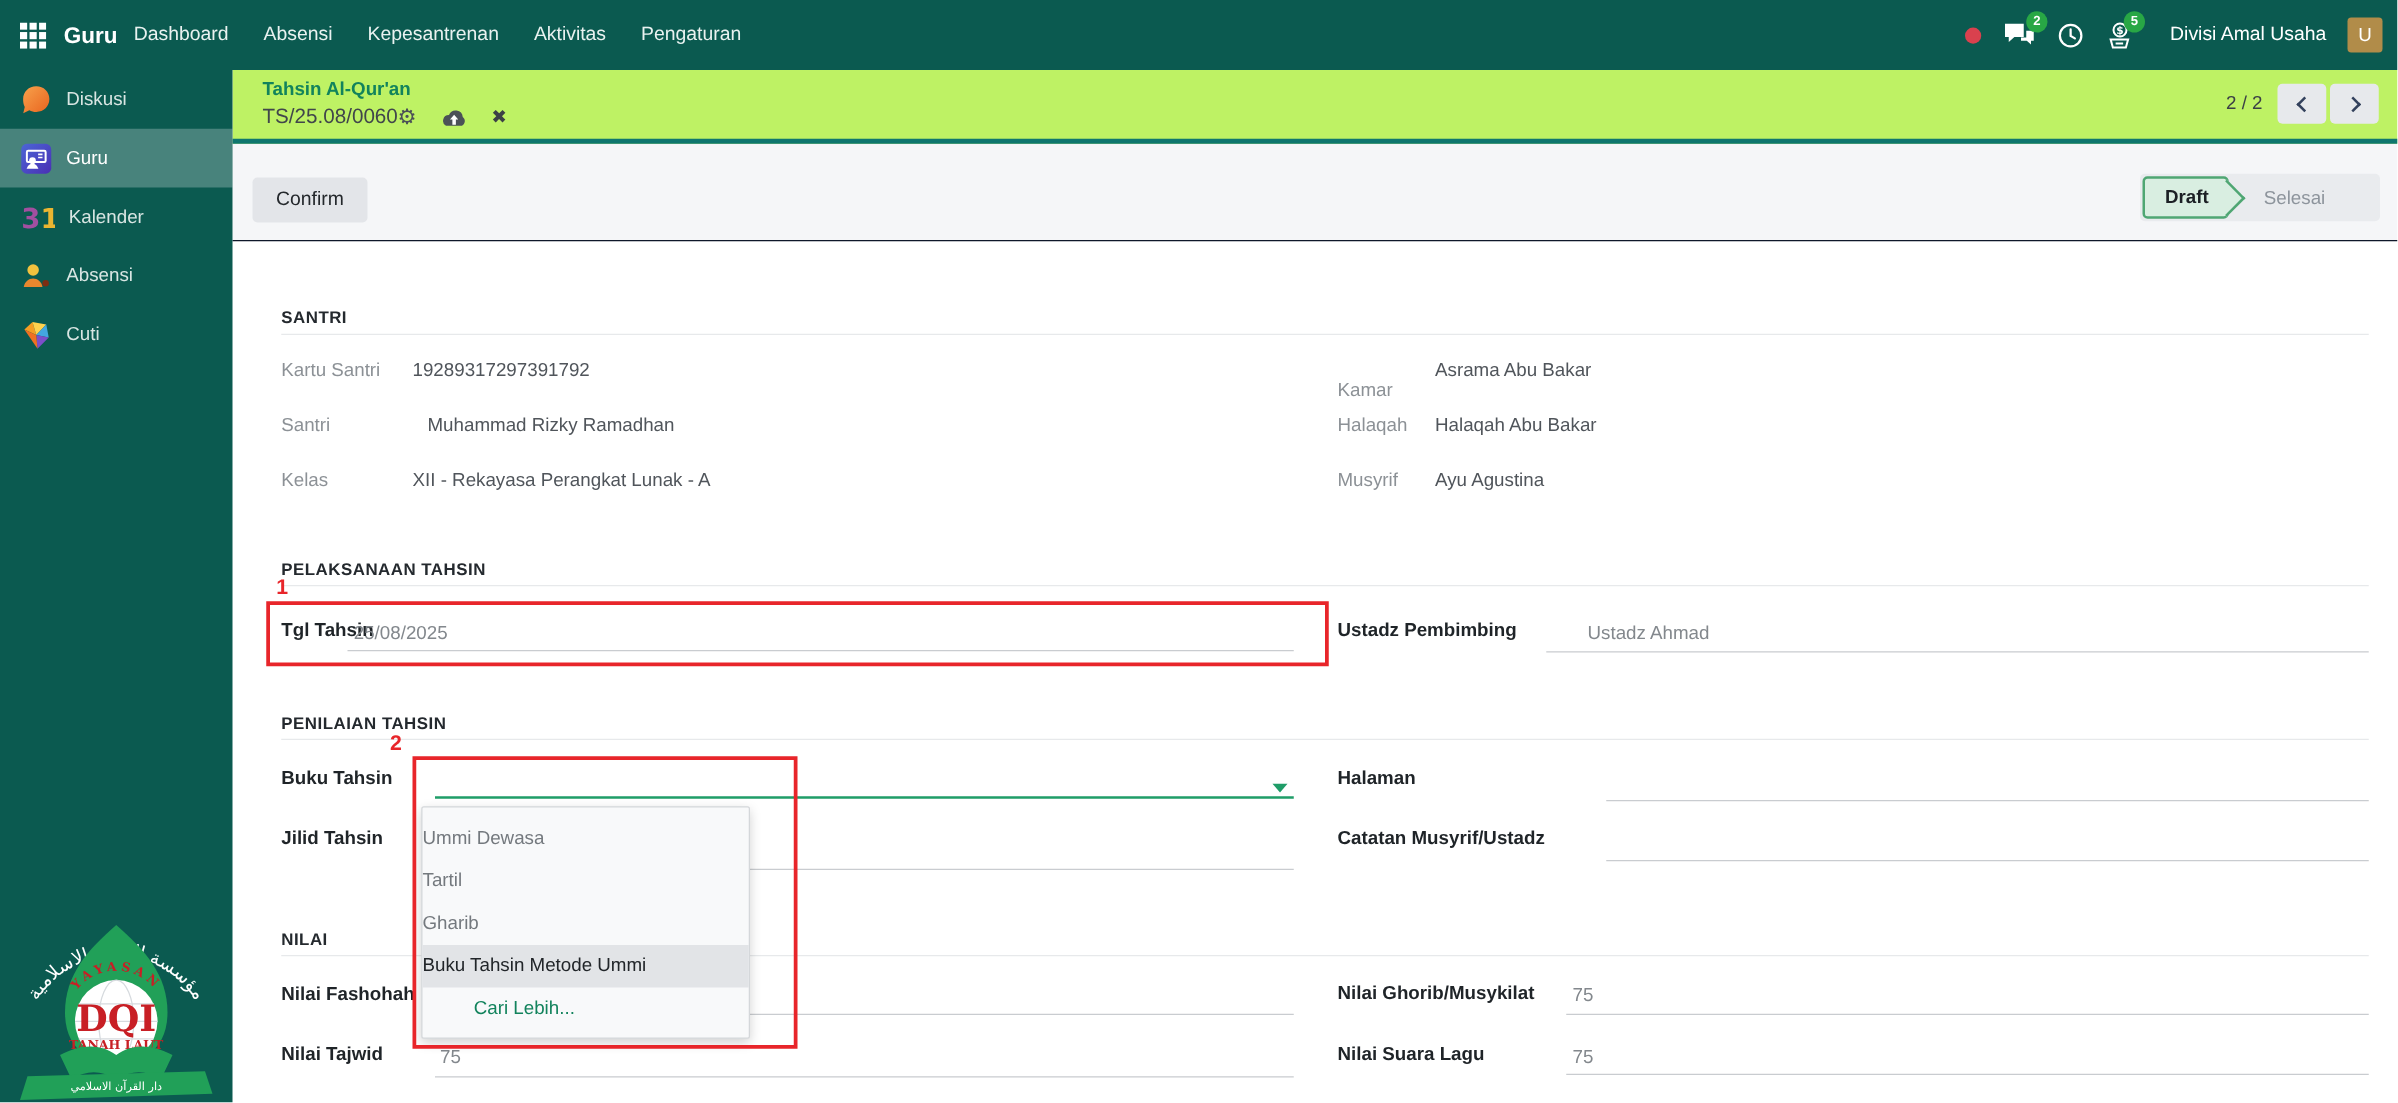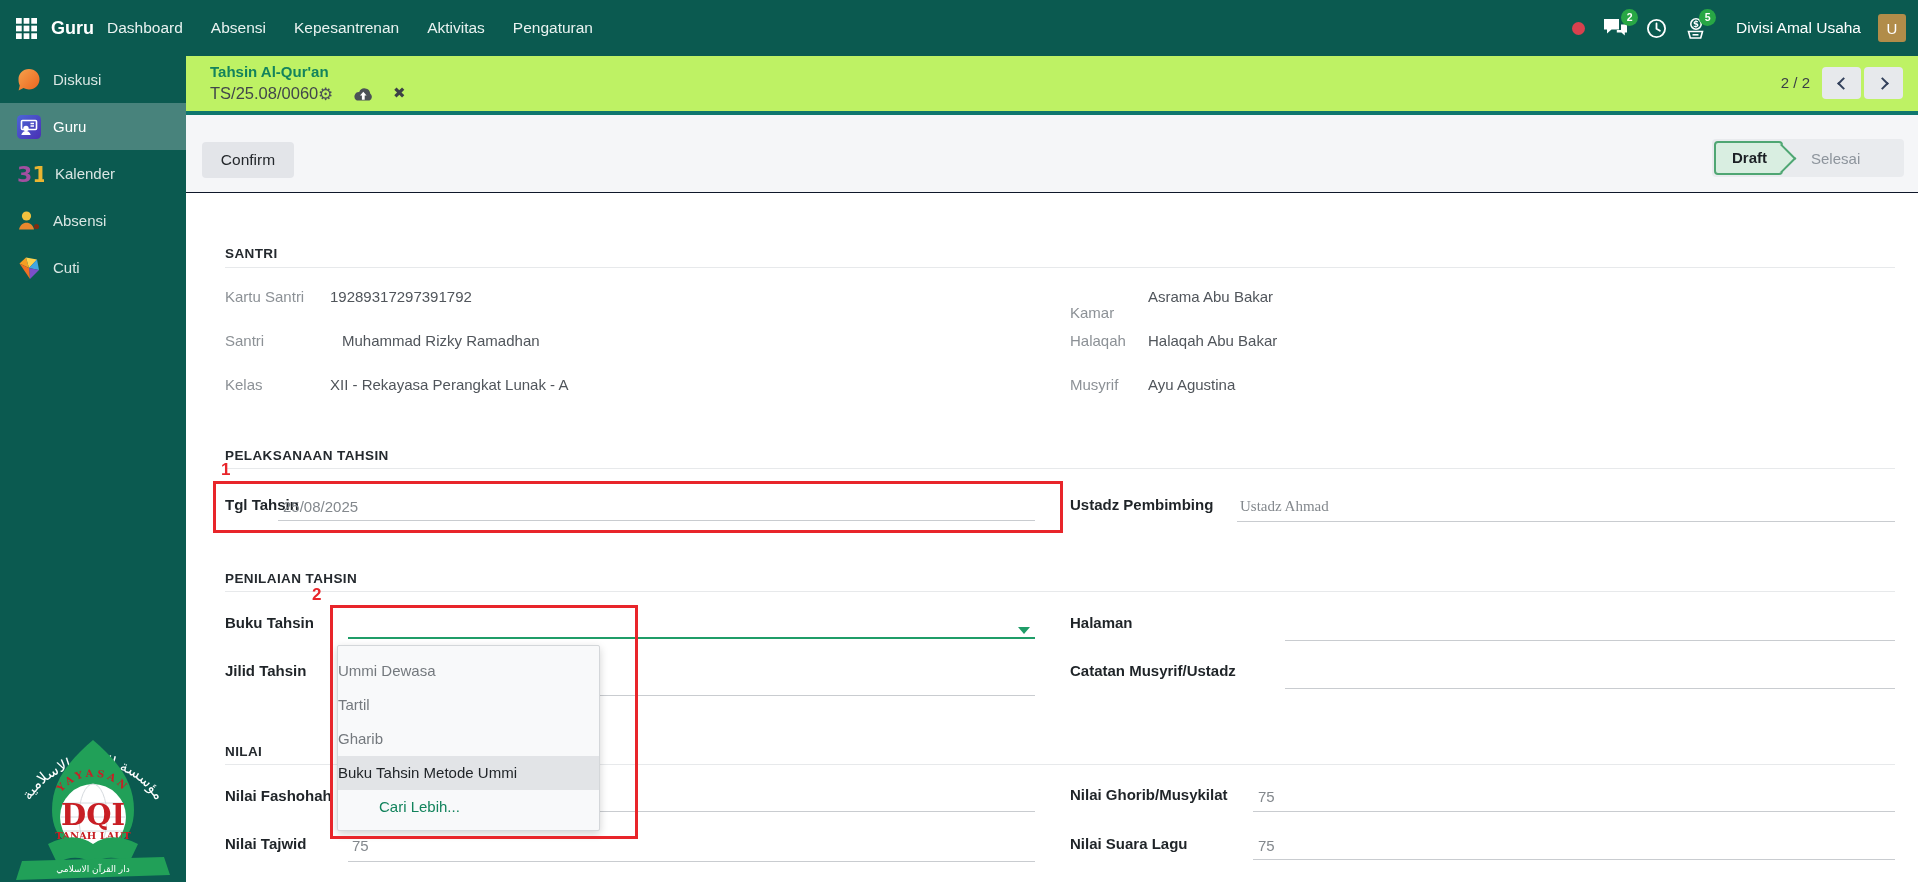--- a/index.html
+++ b/index.html
@@ -265,21 +265,21 @@
   <div class="rule" style="top:468px;"></div>
 
   <span class="rednum" style="left:221px;top:460px;">1</span>
   <div class="redbox" style="left:213px;top:481px;width:850px;height:52px;"></div>
 
   <span class="blbl" style="left:225px;top:496px;">Tgl Tahsin</span>
   <span class="gval" style="left:283px;top:498px;">25/08/2025</span>
   <div class="uline" style="left:278px;top:520px;width:757px;"></div>
 
   <span class="blbl" style="left:1070px;top:496px;">Ustadz Pembimbing</span>
-  <span class="gval" style="left:1240px;top:498px;font-family:Liberation Serif, serif;">Ustadz Ahmad</span>
+  <span class="gval" style="left:1270px;top:498px;">Ustadz Ahmad</span>
   <div class="uline" style="left:1237px;top:521px;width:658px;"></div>
 
   <div class="sect" style="left:225px;top:571px;">PENILAIAN TAHSIN</div>
   <div class="rule" style="top:591px;"></div>
 
   <span class="rednum" style="left:312px;top:585px;">2</span>
   <div class="redbox" style="left:330px;top:605px;width:308px;height:234px;"></div>
 
   <span class="blbl" style="left:225px;top:614px;">Buku Tahsin</span>
   <div class="uline green" style="left:348px;top:637px;width:687px;"></div>

